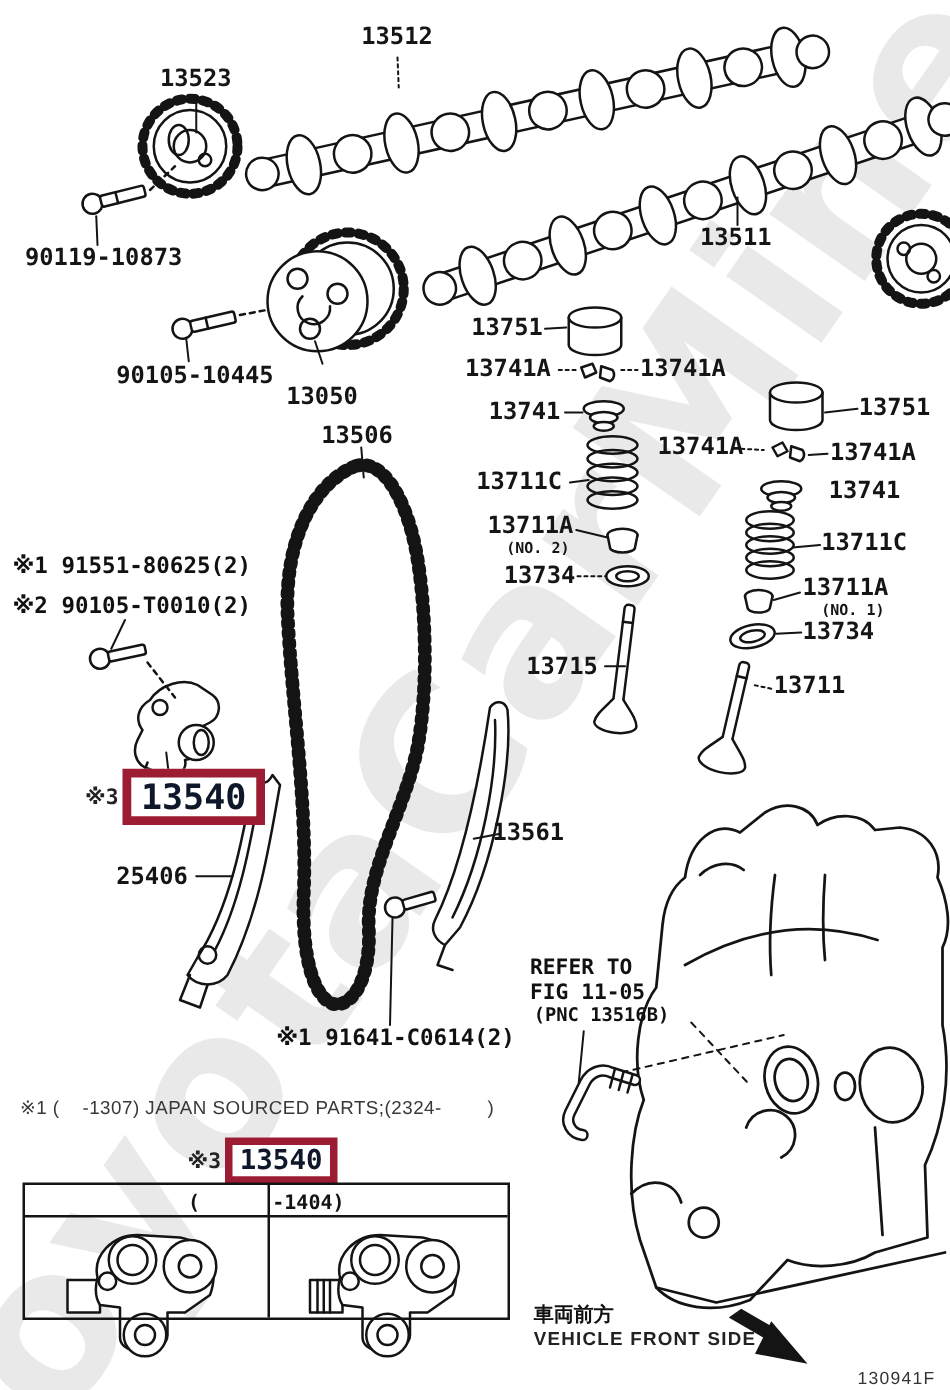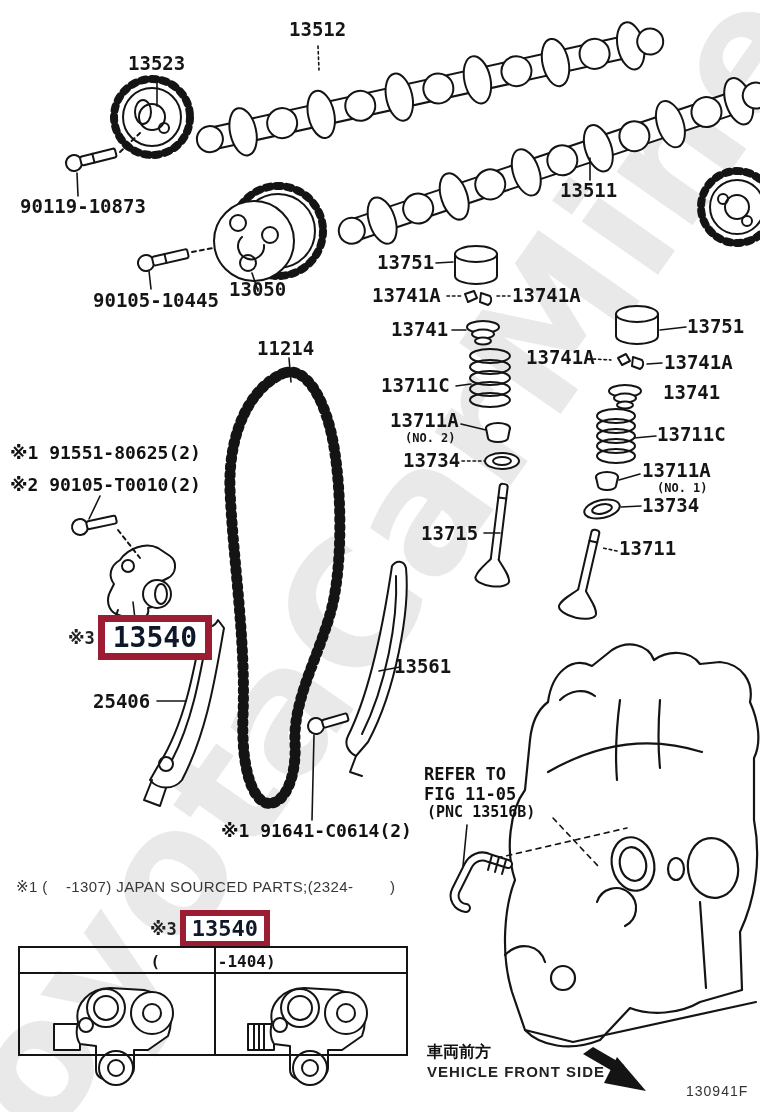--- a/index.html
+++ b/index.html
@@ -32,21 +32,21 @@
   .hlbox.small { border-width:6px; font-size:22px; padding:1px 6px; }
   .vtable {
     position:absolute; left:18px; top:946px; width:390px; height:110px;
     border:2px solid #141414; background:transparent;
   }
   .vtable .divider { position:absolute; left:194px; top:0; bottom:0; width:2px; background:#141414; }
   .vtable .hdr { display:flex; height:26px; border-bottom:2px solid #141414; }
   .vtable .hdr span { flex:1; text-align:center; font:bold 16px "DejaVu Sans Mono",monospace; padding-top:4px; white-space:pre; }
   .jp { position:absolute; font:bold 16px "DejaVu Sans","Liberation Sans",sans-serif; color:#111; }
   .en { position:absolute; font:bold 15px "Liberation Sans","DejaVu Sans",sans-serif; color:#222; letter-spacing:1px; }
-  .code { position:absolute; font:14px "Liberation Sans","DejaVu Sans",sans-serif; color:#333; letter-spacing:1px; }
+  .code { position:absolute; font:14px "Liberation Sans","DejaVu Sans",sans-serif; color:#333; letter-spacing:1px;margin-top:11px; }
 </style>
 </head>
 <body>
 
 <div id="stage">
 
   <div class="watermark">ToyotaCarMine.ru</div>
 
   <svg class="art" width="760" height="1112" viewBox="0 0 760 1112" stroke="#141414" stroke-width="2" fill="none" stroke-linecap="round" stroke-linejoin="round">
 
@@ -309,39 +309,39 @@
       <line x1="254" y1="1024" x2="254" y2="1050"></line>
       <line x1="259" y1="1024" x2="259" y2="1050"></line>
       <line x1="264" y1="1024" x2="264" y2="1050"></line>
     </g>
   </svg>
 
   <div class="pn" style="left:128px;top:54px">13523</div>
   <div class="pn" style="left:289px;top:20px">13512</div>
   <div class="pn" style="left:20px;top:197px">90119-10873</div>
   <div class="pn" style="left:93px;top:291px">90105-10445</div>
-  <div class="pn" style="left:229px;top:280px">13050</div>
+  <div class="pn" style="left:229px;top:308px">13050</div>
   <div class="pn" style="left:560px;top:181px">13511</div>
   <div class="pn" style="left:377px;top:253px">13751</div>
   <div class="pn" style="left:372px;top:286px">13741A</div>
   <div class="pn" style="left:512px;top:286px">13741A</div>
   <div class="pn" style="left:391px;top:320px">13741</div>
   <div class="pn" style="left:687px;top:317px">13751</div>
   <div class="pn" style="left:526px;top:348px">13741A</div>
   <div class="pn" style="left:664px;top:353px">13741A</div>
   <div class="pn" style="left:381px;top:376px">13711C</div>
   <div class="pn" style="left:663px;top:383px">13741</div>
   <div class="pn" style="left:390px;top:411px">13711A</div>
   <div class="pn-sub" style="left:405px;top:432px">(NO. 2)</div>
   <div class="pn" style="left:657px;top:425px">13711C</div>
   <div class="pn" style="left:403px;top:451px">13734</div>
   <div class="pn" style="left:642px;top:461px">13711A</div>
   <div class="pn-sub" style="left:657px;top:482px">(NO. 1)</div>
   <div class="pn" style="left:642px;top:496px">13734</div>
-  <div class="pn" style="left:257px;top:339px">11214</div>
+  <div class="pn" style="left:257px;top:339px">13506</div>
   <div class="pn" style="left:421px;top:524px">13715</div>
   <div class="pn" style="left:619px;top:539px">13711</div>
   <div class="pn" style="left:93px;top:692px">25406</div>
   <div class="pn" style="left:394px;top:657px">13561</div>
 
   <div class="note" style="left:10px;top:444px">※1 91551-80625(2)</div>
   <div class="note" style="left:10px;top:476px">※2 90105-T0010(2)</div>
   <div class="note" style="left:221px;top:822px">※1 91641-C0614(2)</div>
 
   <div class="hlwrap" style="left:68px;top:615px">

